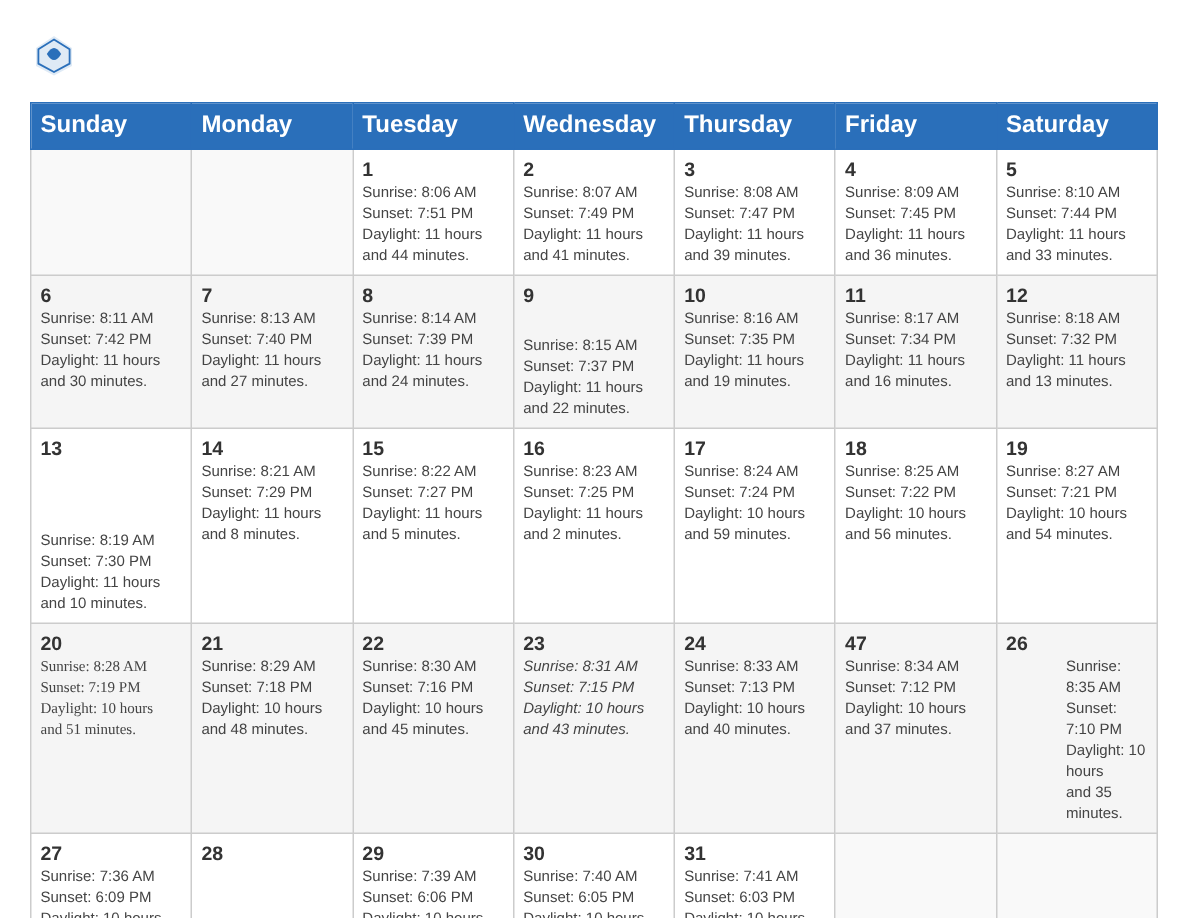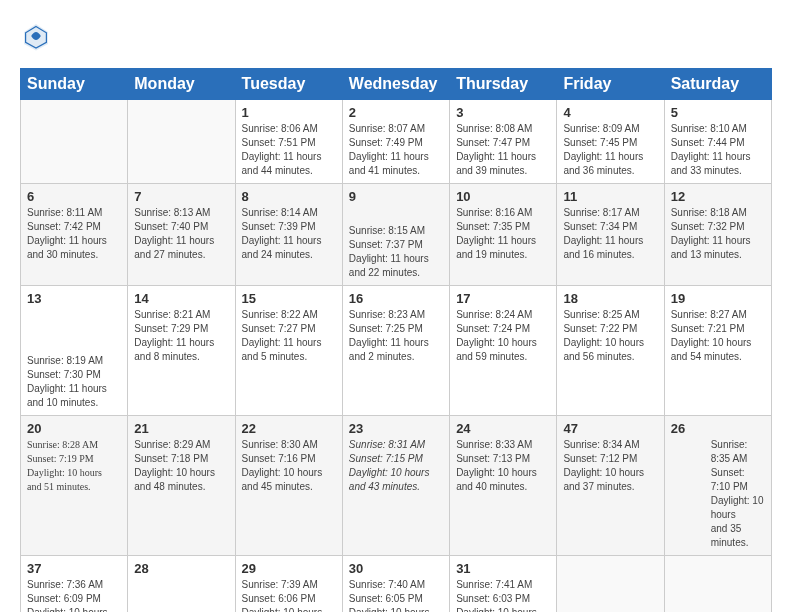--- a/index.html
+++ b/index.html
@@ -316,21 +316,21 @@
         <td>
           <span class="day-num">26</span>
           <div class="day-detail" style="white-space: pre-line; margin-left: 40px;">Sunrise: 8:35 AM
 Sunset: 7:10 PM
 Daylight: 10 hours
 and 35 minutes.</div>
         </td>
       </tr>
       <tr>
         <td>
-          <span class="day-num">37</span>
+          <span class="day-num">27</span>
           <div class="day-detail" style="white-space: pre-line;">Sunrise: 7:36 AM
 Sunset: 6:09 PM
 Daylight: 10 hours
 and 32 minutes.</div>
         </td>
         <td>
           <span class="day-num">28</span>
           <div class="day-detail" style="white-space: pre-line; margin-top: 48px;">Sunrise: 7:37 AM
 Sunset: 6:07 PM
 Daylight: 10 hours

